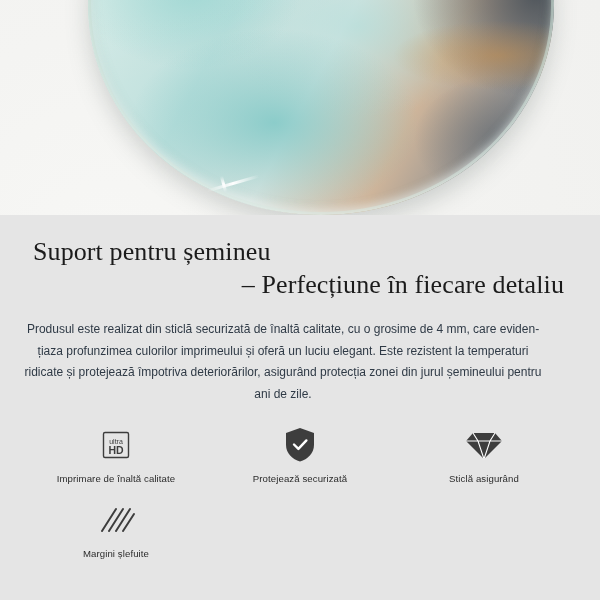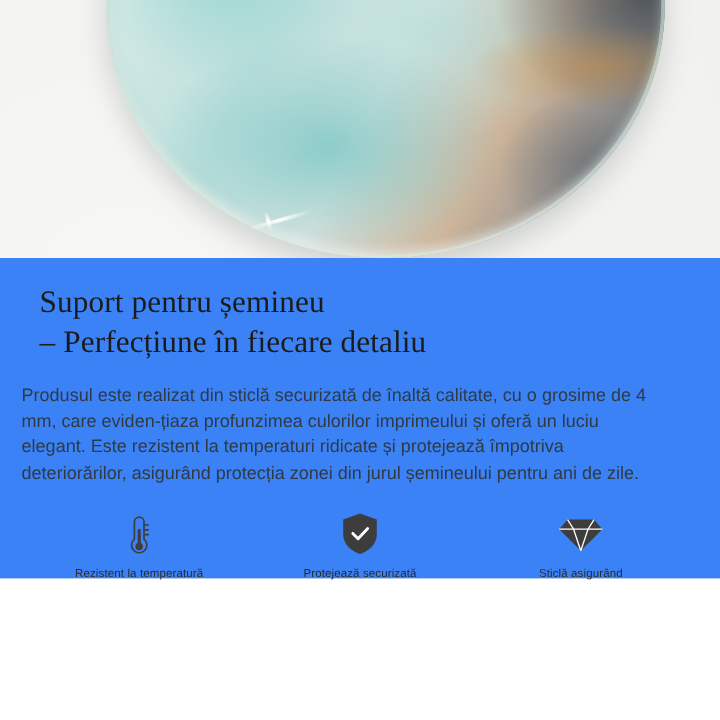--- a/index.html
+++ b/index.html
@@ -9,22 +9,22 @@
   body {
     width: 600px;
     height: 600px;
     overflow: hidden;
     background: #ffffff;
     font-family: "Liberation Sans", sans-serif;
   }
   .page {
     position: relative;
     width: 600px;
-    height: 482px;
-    background: #3b82f6;
+    height: 600px;
+    background: #e5e5e5;
   }
 
   
   .hero {
     position: relative;
     width: 600px;
     height: 215px;
     overflow: hidden;
     background: #f2f2f0;
   }
@@ -111,27 +111,29 @@
     padding: 20px 36px 0 33px;
     font-family: "Liberation Serif", serif;
     font-size: 26px;
     line-height: 33px;
     font-weight: 400;
     color: #1b1b1b;
     letter-spacing: 0.1px;
   }
   .headline .l2 {
     display: block;
+    text-align: right;
   }
   .paragraph {
     margin: 0;
     padding: 18px 52px 0 18px;
-    font-size: 15px;
+    font-size: 12px;
     line-height: 21.5px;
     color: #2f3a46;
+    text-align: center;
   }
   .feature-grid {
     margin: 0;
     padding: 18px 24px 0 24px;
     display: grid;
     grid-template-columns: repeat(3, 1fr);
     grid-row-gap: 14px;
   }
   .feature {
     display: flex;
@@ -172,34 +174,31 @@
 
     <h1 class="headline">
       <span>Suport pentru șemineu</span>
       <span class="l2">– Perfecțiune în fiecare detaliu</span>
     </h1>
 
     <p class="paragraph">Produsul este realizat din sticlă securizată de înaltă calitate, cu o grosime de 4 mm, care eviden-țiaza profunzimea culorilor imprimeului și oferă un luciu elegant. Este rezistent la temperaturi ridicate și protejează împotriva deteriorărilor, asigurând protecția zonei din jurul șemineului pentru ani de zile.</p>
 
     <div class="feature-grid">
 
-      <div class="feature">
-        <div class="feature-icon">
-          <svg width="30" height="40" viewBox="0 0 30 40" fill="none" stroke="#3d3d3d" stroke-width="1.4">
-            <path d="M15 6 a4 4 0 0 1 4 4 v14.2 a6.4 6.4 0 1 1 -8 0 V10 a4 4 0 0 1 4 -4 z"></path>
-            <circle cx="15" cy="30.4" r="3.1" fill="#3d3d3d" stroke="none"></circle>
-            <rect x="13.7" y="16" width="2.6" height="13" fill="#3d3d3d" stroke="none"></rect>
-            <line x1="19" y1="12.5" x2="23" y2="12.5"></line>
-            <line x1="19" y1="16.5" x2="23" y2="16.5"></line>
-            <line x1="19" y1="20.5" x2="23" y2="20.5"></line>
-          </svg>
-        </div>
-        <div class="feature-label">Rezistent la temperatură</div>
-      </div>
-
+
+      <div class="feature">
+        <div class="feature-icon">
+          <svg width="40" height="40" viewBox="0 0 40 40">
+            <rect x="7.5" y="7.5" width="25" height="25" rx="1.5" fill="none" stroke="#3d3d3d" stroke-width="1.4"></rect>
+            <text x="20" y="18.6" text-anchor="middle" font-family="Liberation Sans, sans-serif" font-size="7" fill="#3d3d3d">ultra</text>
+            <text x="20" y="28.5" text-anchor="middle" font-family="Liberation Sans, sans-serif" font-size="10.5" font-weight="bold" fill="#3d3d3d">HD</text>
+          </svg>
+        </div>
+        <div class="feature-label">Imprimare de înaltă calitate</div>
+      </div>
 
       <div class="feature">
         <div class="feature-icon">
           <svg width="36" height="42" viewBox="0 0 36 42">
             <path d="M18 4 L32 9 V21 c0 8.5 -6.4 14.2 -14 16.6 C10.4 35.2 4 29.5 4 21 V9 Z" fill="#3d3d3d"></path>
             <path d="M12 20.5 l4.4 4.4 L24.4 16.4" fill="none" stroke="#ffffff" stroke-width="2.4" stroke-linecap="round" stroke-linejoin="round"></path>
           </svg>
         </div>
         <div class="feature-label">Protejează securizată</div>
       </div>
@@ -207,17 +206,28 @@
       <div class="feature">
         <div class="feature-icon">
           <svg width="42" height="36" viewBox="0 0 42 36">
             <path d="M10 6 H32 L39 14 L21 32 L3 14 Z" fill="#3d3d3d"></path>
             <path d="M3 14 H39 M10 6 L15 14 L21 32 M32 6 L27 14 L21 32 M15 14 H27" fill="none" stroke="#ffffff" stroke-width="1.1"></path>
           </svg>
         </div>
         <div class="feature-label">Sticlă asigurând</div>
       </div>
 
+      <div class="feature">
+        <div class="feature-icon">
+          <svg width="40" height="34" viewBox="0 0 40 34">
+            <path d="M6 28 L20 6" stroke="#3d3d3d" stroke-width="2" stroke-linecap="round"></path>
+            <path d="M13 28 L27 6" stroke="#3d3d3d" stroke-width="2" stroke-linecap="round"></path>
+            <path d="M20 28 L34 6" stroke="#3d3d3d" stroke-width="2" stroke-linecap="round"></path>
+            <path d="M27 28 L38 11" stroke="#3d3d3d" stroke-width="2" stroke-linecap="round"></path>
+          </svg>
+        </div>
+        <div class="feature-label">Margini șlefuite</div>
+      </div>
 
 
     </div>
   </div>
 </div>
 
 </body></html>

